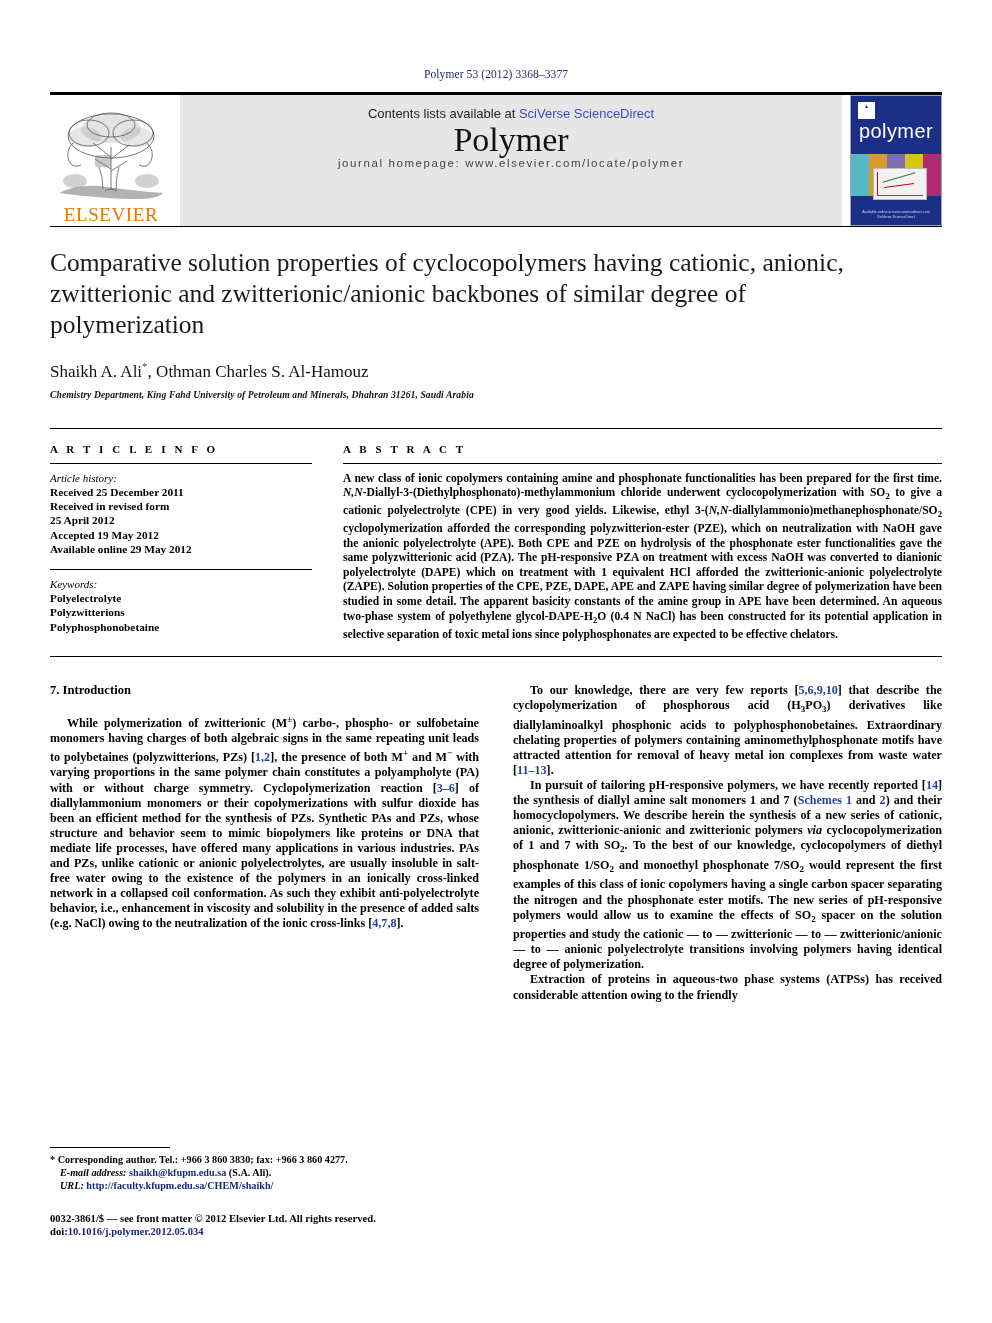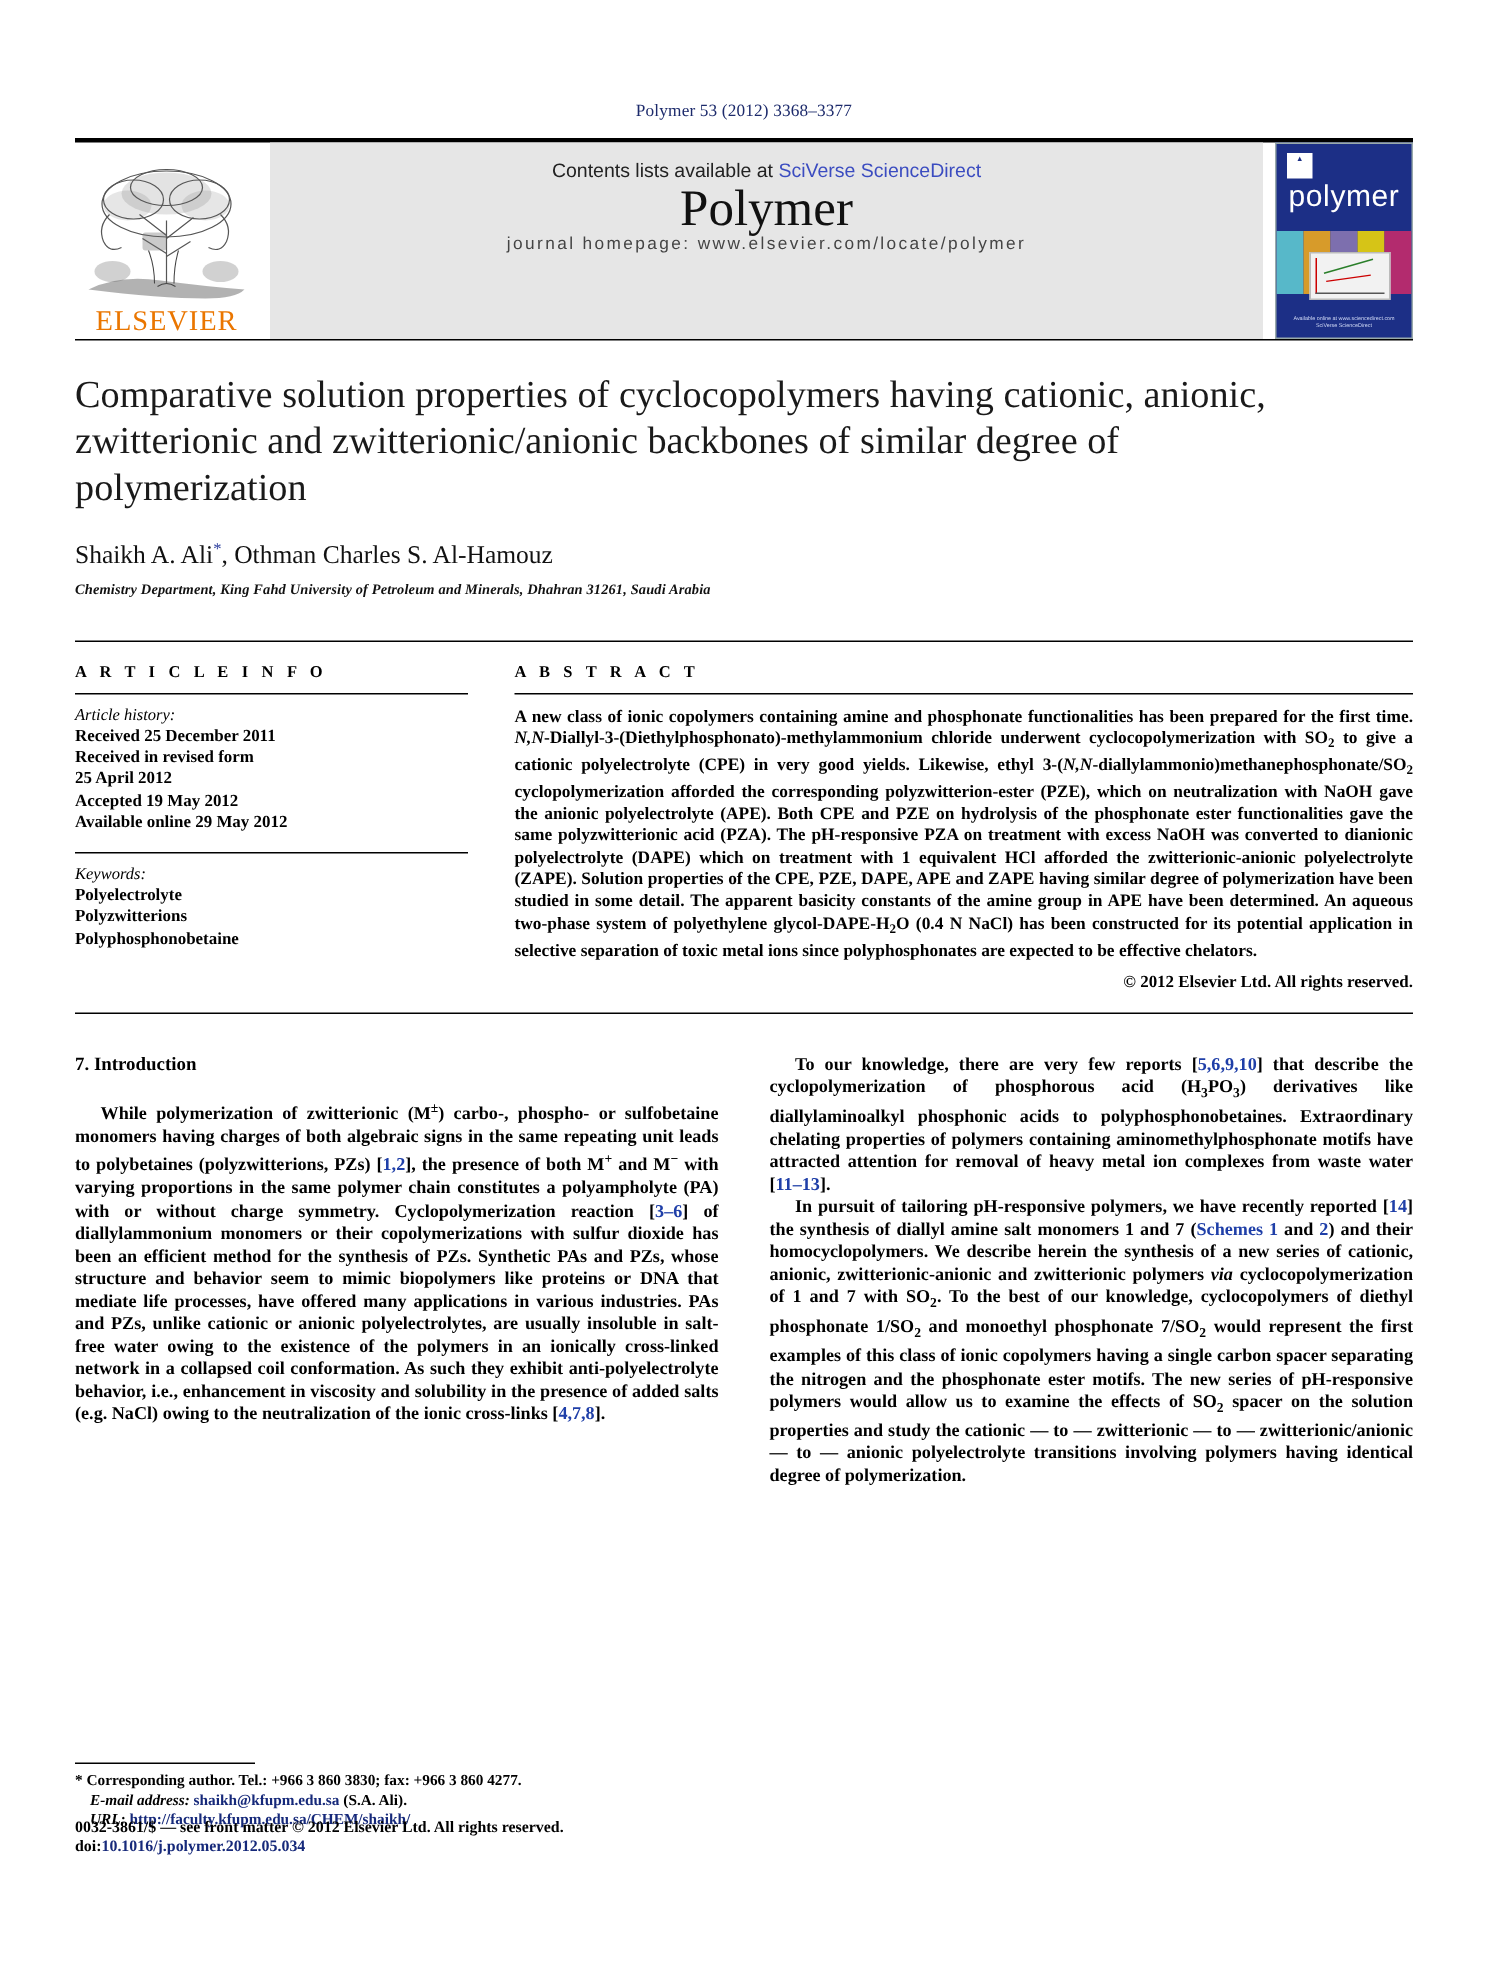--- a/index.html
+++ b/index.html
@@ -265,21 +265,21 @@
     color: #000;
   }
   p.para + p.para { margin-top: 0; }
   .lnk { color: #1f3fa8; }
   .lnk-dark { color: #16297a; margin-top: 37px; }
 
   
   .footnote {
     position: absolute;
     left: 50px;
-    top: 1175px;
+    top: 1147px;
     width: 429px;
     font-size: 10.2px;
     line-height: 13.2px;
     font-weight: bold;
   }
   .footnote-rule {
     border-top: 1px solid #000;
     width: 120px;
     margin-bottom: 5px;
   }
@@ -390,33 +390,33 @@
         <div class="info-line">Polyelectrolyte</div>
         <div class="info-line">Polyzwitterions</div>
         <div class="info-line">Polyphosphonobetaine</div>
       </div>
     </div>
 
     <div class="col-abstract">
       <div class="sec-head">A B S T R A C T</div>
       <div class="hr-thin"></div>
       <div class="abstract-text">A new class of ionic copolymers containing amine and phosphonate functionalities has been prepared for the first time. <i>N,N</i>-Diallyl-3-(Diethylphosphonato)-methylammonium chloride underwent cyclocopolymerization with SO<sub>2</sub> to give a cationic polyelectrolyte (CPE) in very good yields. Likewise, ethyl 3-(<i>N,N</i>-diallylammonio)methanephosphonate/SO<sub>2</sub> cyclopolymerization afforded the corresponding polyzwitterion-ester (PZE), which on neutralization with NaOH gave the anionic polyelectrolyte (APE). Both CPE and PZE on hydrolysis of the phosphonate ester functionalities gave the same polyzwitterionic acid (PZA). The pH-responsive PZA on treatment with excess NaOH was converted to dianionic polyelectrolyte (DAPE) which on treatment with 1 equivalent HCl afforded the zwitterionic-anionic polyelectrolyte (ZAPE). Solution properties of the CPE, PZE, DAPE, APE and ZAPE having similar degree of polymerization have been studied in some detail. The apparent basicity constants of the amine group in APE have been determined. An aqueous two-phase system of polyethylene glycol-DAPE-H<sub>2</sub>O (0.4 N NaCl) has been constructed for its potential application in selective separation of toxic metal ions since polyphosphonates are expected to be effective chelators.</div>
-      <div class="copyright">© 2012 Elsevier Ltd. All rights reserved.</div>
     </div>
   </div>
   <div class="after-abstract"></div>
 
   <div class="body-cols">
     <div class="bcol">
       <h2 class="sec">7. Introduction</h2>
       <p class="para">While polymerization of zwitterionic (M<sup>±</sup>) carbo-, phospho- or sulfobetaine monomers having charges of both algebraic signs in the same repeating unit leads to polybetaines (polyzwitterions, PZs) [<span class="lnk">1,2</span>], the presence of both M<sup>+</sup> and M<sup>−</sup> with varying proportions in the same polymer chain constitutes a polyampholyte (PA) with or without charge symmetry. Cyclopolymerization reaction [<span class="lnk">3–6</span>] of diallylammonium monomers or their copolymerizations with sulfur dioxide has been an efficient method for the synthesis of PZs. Synthetic PAs and PZs, whose structure and behavior seem to mimic biopolymers like proteins or DNA that mediate life processes, have offered many applications in various industries. PAs and PZs, unlike cationic or anionic polyelectrolytes, are usually insoluble in salt-free water owing to the existence of the polymers in an ionically cross-linked network in a collapsed coil conformation. As such they exhibit anti-polyelectrolyte behavior, i.e., enhancement in viscosity and solubility in the presence of added salts (e.g. NaCl) owing to the neutralization of the ionic cross-links [<span class="lnk">4,7,8</span>].</p>
     </div>
     <div class="bcol">
       <p class="para">To our knowledge, there are very few reports [<span class="lnk">5,6,9,10</span>] that describe the cyclopolymerization of phosphorous acid (H<sub>3</sub>PO<sub>3</sub>) derivatives like diallylaminoalkyl phosphonic acids to polyphosphonobetaines. Extraordinary chelating properties of polymers containing aminomethylphosphonate motifs have attracted attention for removal of heavy metal ion complexes from waste water [<span class="lnk">11–13</span>].</p>
       <p class="para">In pursuit of tailoring pH-responsive polymers, we have recently reported [<span class="lnk">14</span>] the synthesis of diallyl amine salt monomers 1 and 7 (<span class="lnk">Schemes</span> <span class="lnk">1</span> and <span class="lnk">2</span>) and their homocyclopolymers. We describe herein the synthesis of a new series of cationic, anionic, zwitterionic-anionic and zwitterionic polymers <i>via</i> cyclocopolymerization of 1 and 7 with SO<sub>2</sub>. To the best of our knowledge, cyclocopolymers of diethyl phosphonate 1/SO<sub>2</sub> and monoethyl phosphonate 7/SO<sub>2</sub> would represent the first examples of this class of ionic copolymers having a single carbon spacer separating the nitrogen and the phosphonate ester motifs. The new series of pH-responsive polymers would allow us to examine the effects of SO<sub>2</sub> spacer on the solution properties and study the cationic — to — zwitterionic — to — zwitterionic/anionic — to — anionic polyelectrolyte transitions involving polymers having identical degree of polymerization.</p>
+      <p class="para">Extraction of proteins in aqueous-two phase systems (ATPSs) has received considerable attention owing to the friendly</p>
     </div>
   </div>
 
   <div class="footnote">
     <div class="footnote-rule"></div>
     <div>
       <span>*</span>
       <span>Corresponding author. Tel.: +966 3 860 3830; fax: +966 3 860 4277.</span>
     </div>
     <div style="padding-left:10px">

